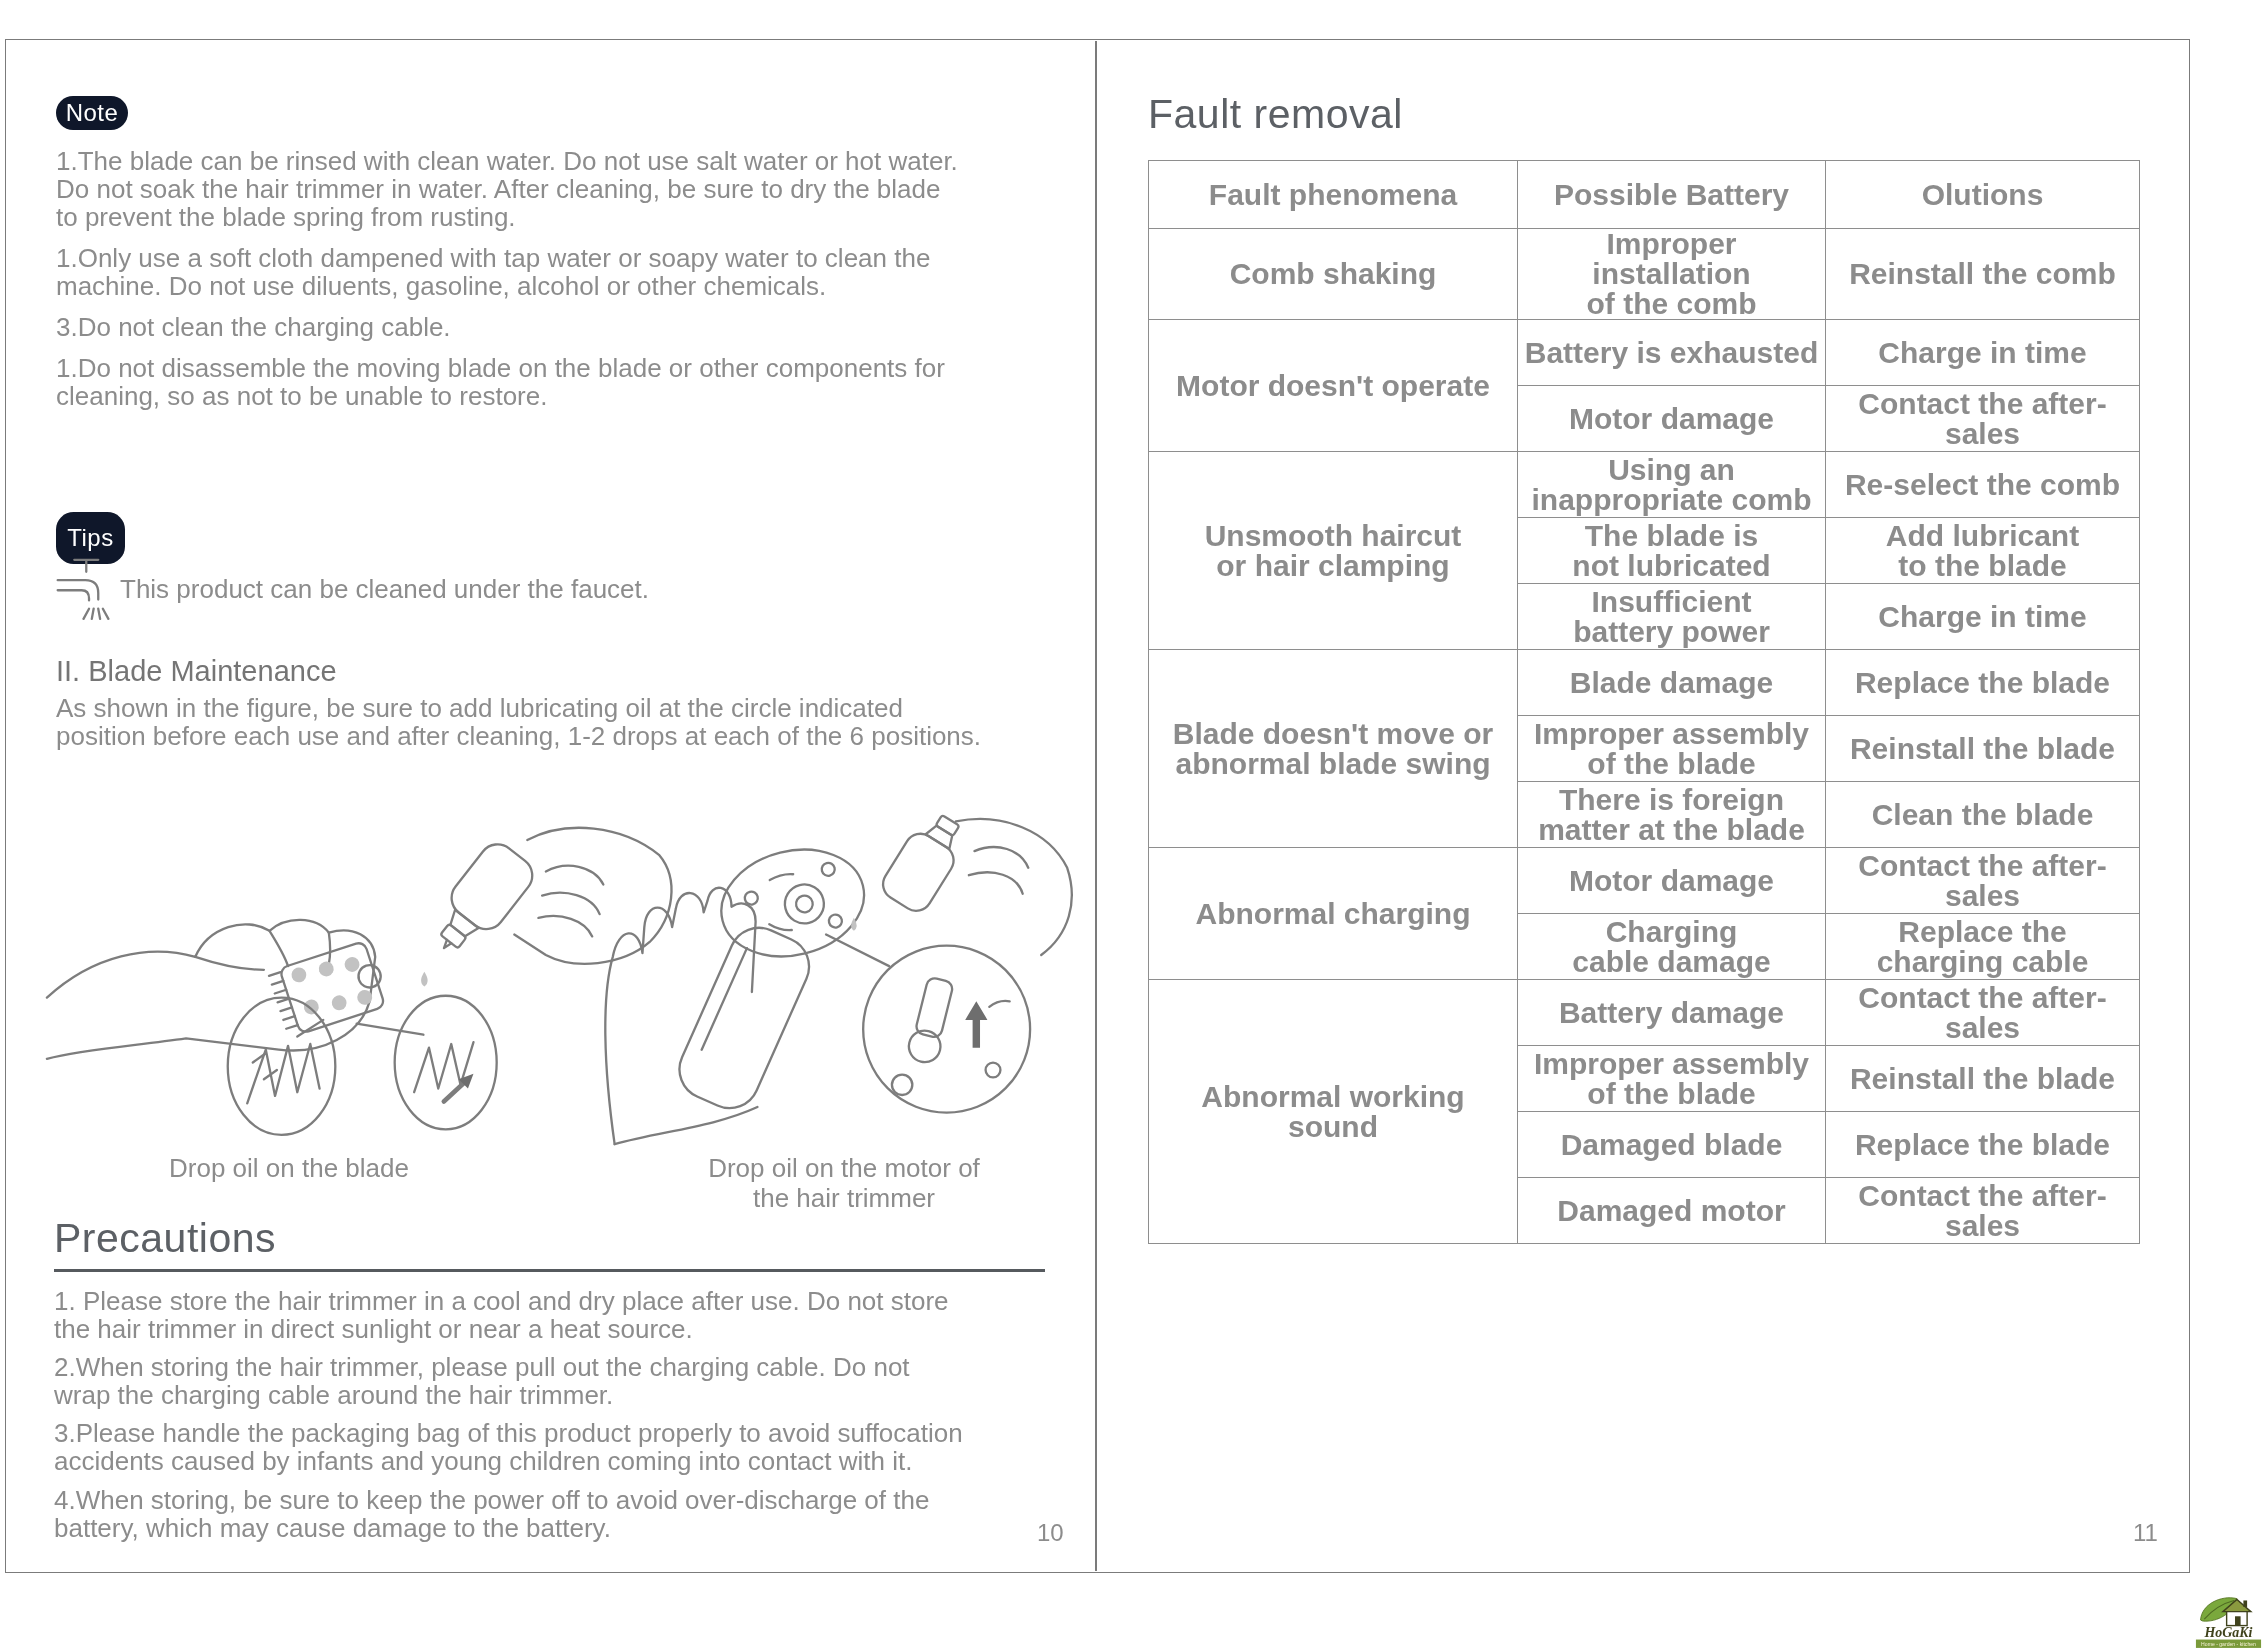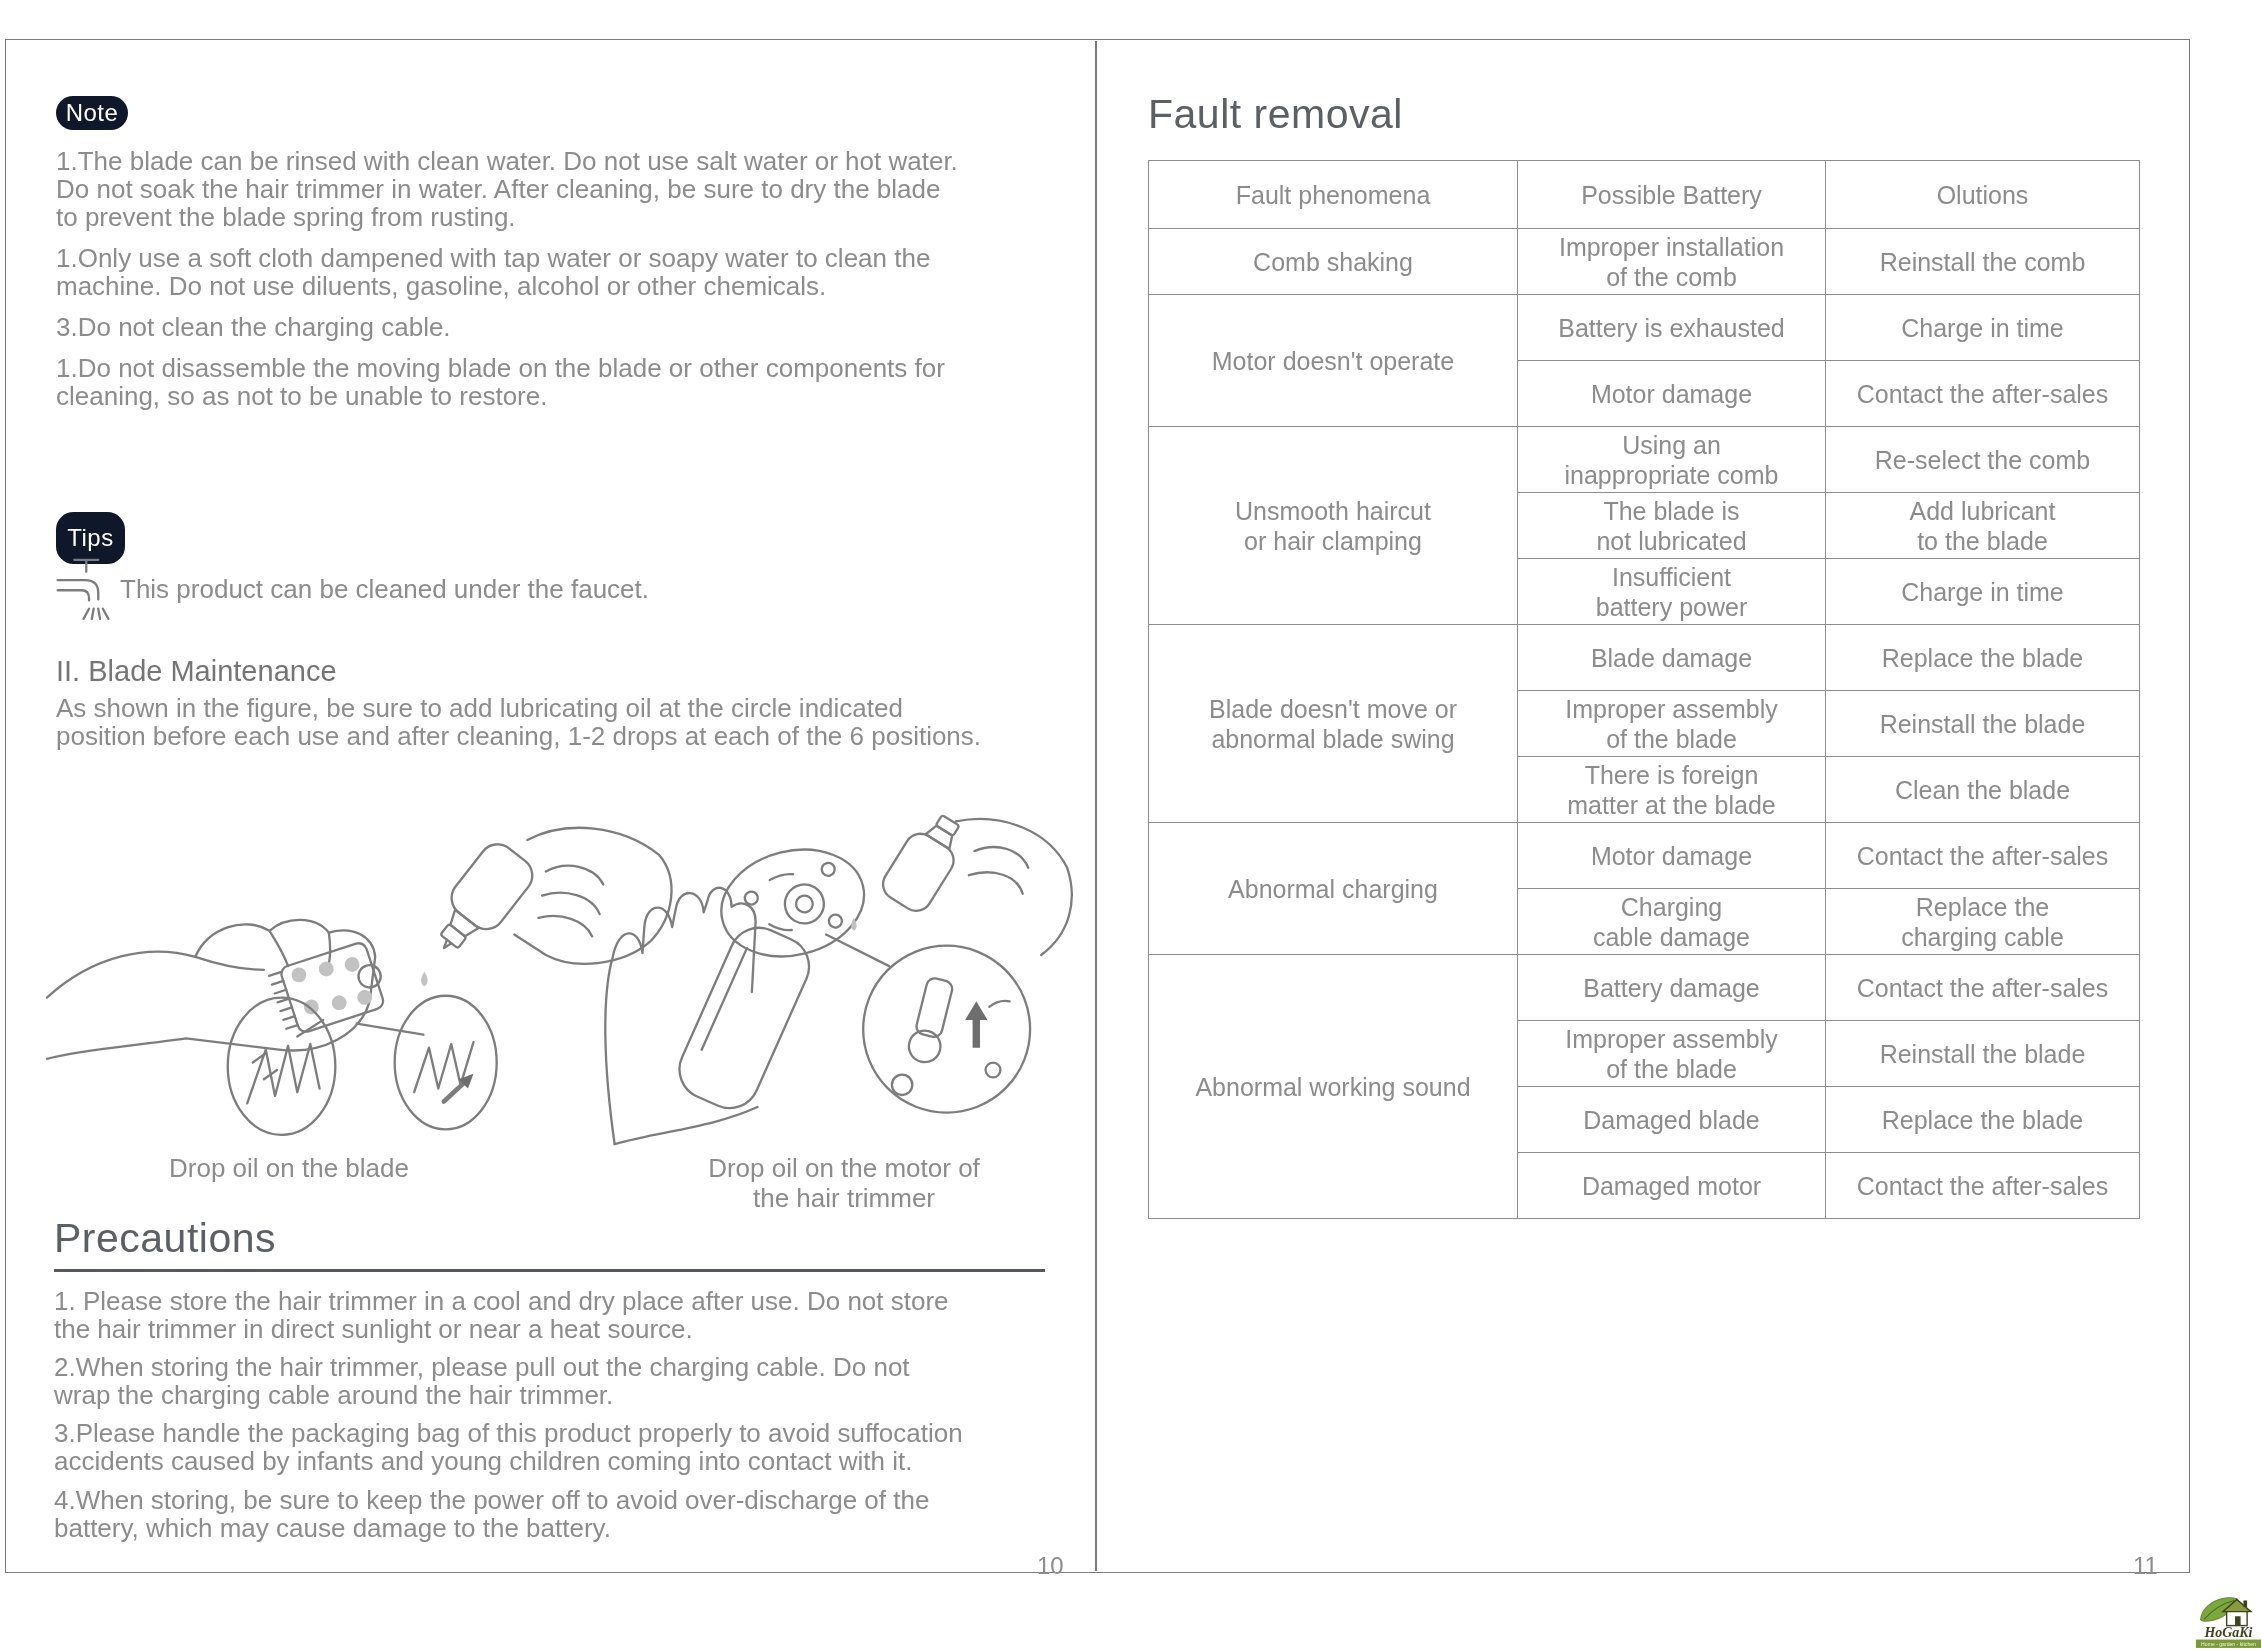--- a/index.html
+++ b/index.html
@@ -22,27 +22,27 @@
     font-size:24px;letter-spacing:0.5px;
   }
 
   
   .body-text{font-size:26px;line-height:28px;color:#8c8c8c;}
   .para{margin:0 0 13px 0;}
   .heading-lg{font-size:41px;color:#5c6065;letter-spacing:0.5px;}
   .heading-md{font-size:29px;color:#757575;}
   .rule{background:#565a5e;height:2.8px;}
   .caption{font-size:26px;line-height:30px;color:#8c8c8c;text-align:center;}
-  .pagenum{font-size:24px;color:#8c8c8c;margin-top:33px;}
+  .pagenum{font-size:24px;color:#8c8c8c;}
 
   
   table.fault{border-collapse:collapse;table-layout:fixed;width:991px;}
   table.fault th,table.fault td{
     border:1.9px solid #8e8e8e;text-align:center;vertical-align:middle;
-    font-weight:normal;font-size:25px;line-height:30px;color:#8c8c8c;
+    font-weight:bold;font-size:30px;line-height:30px;color:#8c8c8c;
     white-space:pre-line;padding:0 5.6px;box-sizing:border-box;
   }
   table.fault thead tr{height:68px;}
   table.fault tbody tr{height:66px;}
 
   
   .figure svg{display:block;}
   .sketch{stroke:#7d7d7d;stroke-width:2.5;fill:none;stroke-linecap:round;stroke-linejoin:round;}
 
   

